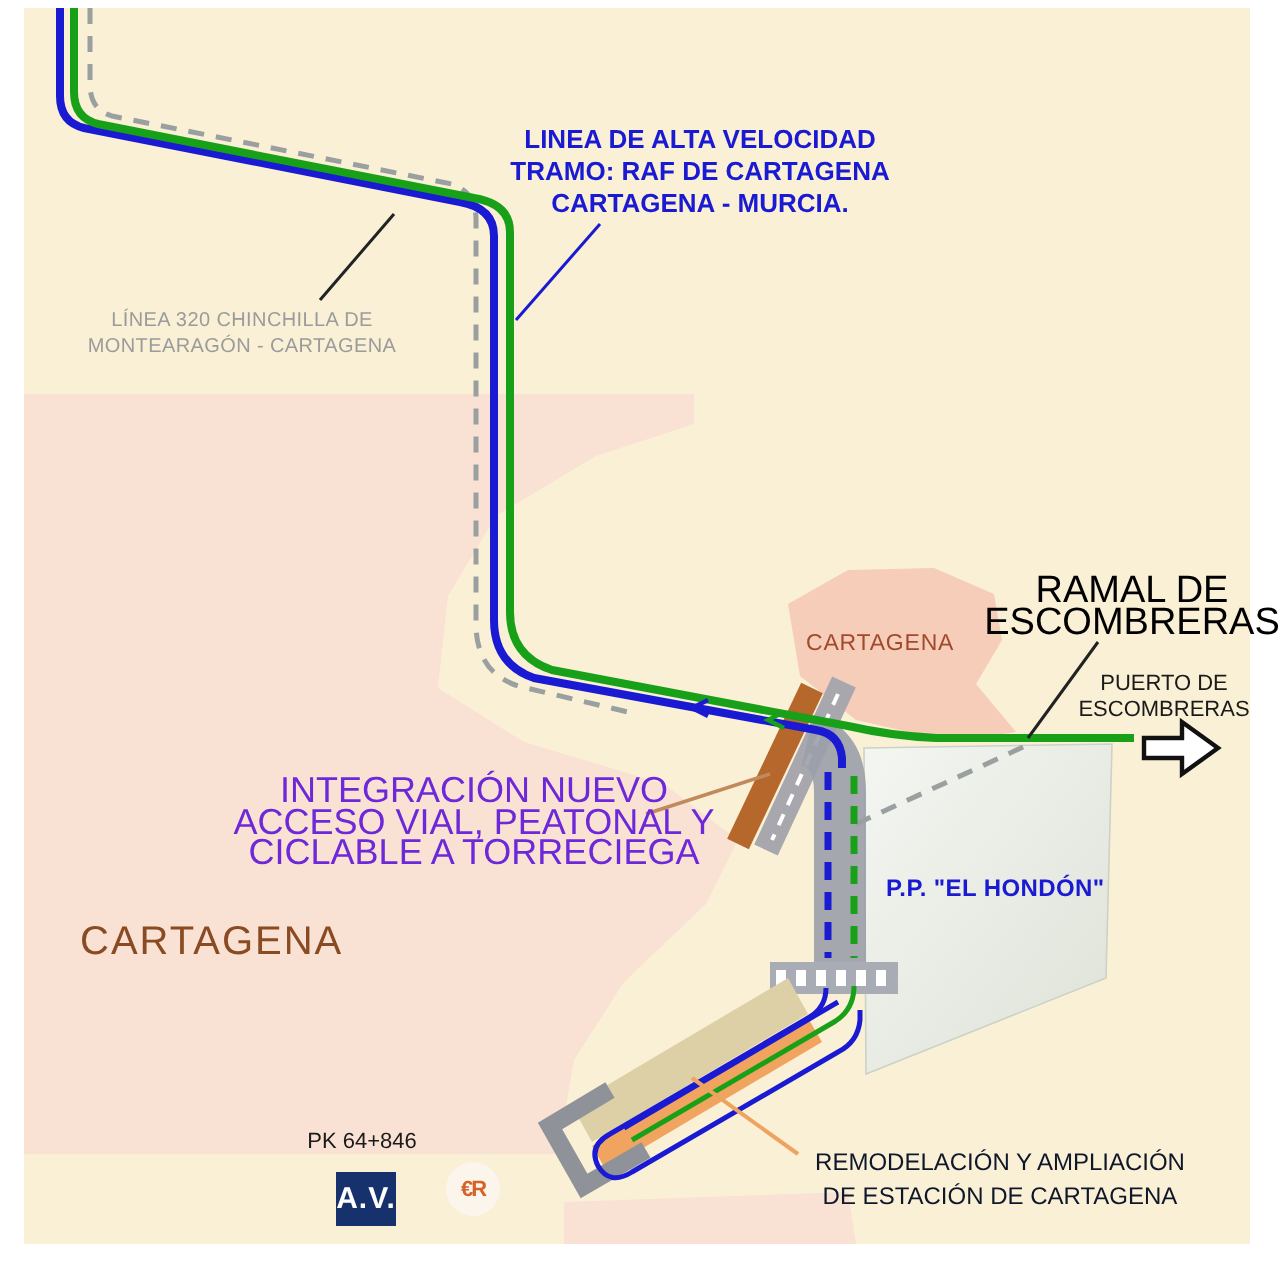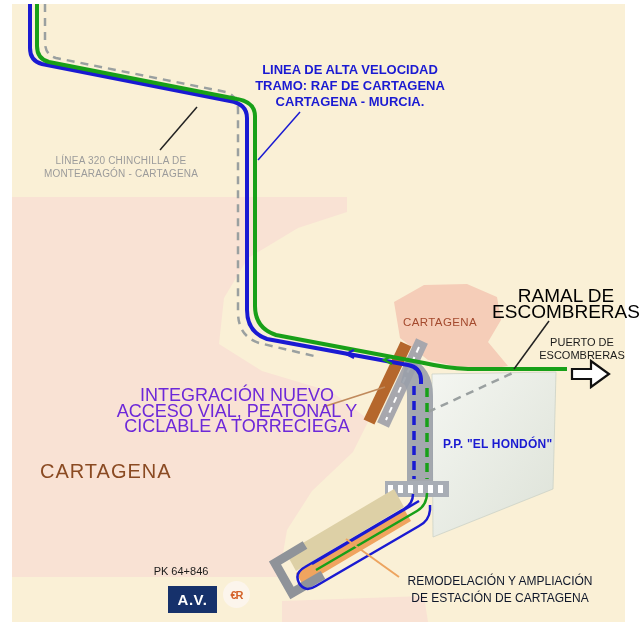--- a/index.html
+++ b/index.html
@@ -17,21 +17,21 @@
   .torreciega{left:403px;top:316px;font-size:11.5px;color:#a3492d;letter-spacing:.4px;}
   .ramal{left:566px;top:288px;font-size:19px;color:#000000;line-height:15.5px;}
   .puerto{left:582px;top:336px;font-size:11px;color:#1a1a1a;line-height:12.5px;}
   .integracion{left:237px;top:388px;font-size:18px;color:#6d28d9;line-height:15.5px;text-align:center;}
   .cartagena{left:40px;top:460px;font-size:20px;color:#8a4a22;letter-spacing:1px;font-weight:500;}
   .hondon{left:443px;top:437px;font-size:12px;font-weight:bold;color:#1a1ad2;letter-spacing:.2px;}
   .estacion1{left:184px;top:549px;font-size:12.5px;color:#1a1a1a;}
   .estacion2{left:181px;top:565px;font-size:11px;color:#1a1a1a;}
   .remodelacion{left:500px;top:573px;font-size:12px;color:#0f172a;line-height:16.5px;}
   .av-badge{
-    left:168px;top:586px;width:49px;height:27px;background:#16316b;
+    left:168px;top:586px;width:30px;height:27px;background:#16316b;
     color:#ffffff;font-weight:bold;font-size:15px;
     display:flex;align-items:center;justify-content:center;letter-spacing:.5px;
   }
   .logo{
     left:223px;top:581px;width:27px;height:27px;border-radius:50%;
     background:#fcf5ec;display:flex;align-items:center;justify-content:center;
     color:#d4622a;font-weight:bold;font-size:11px;letter-spacing:-1px;
   }
   .line2{display:block;}
 </style>

